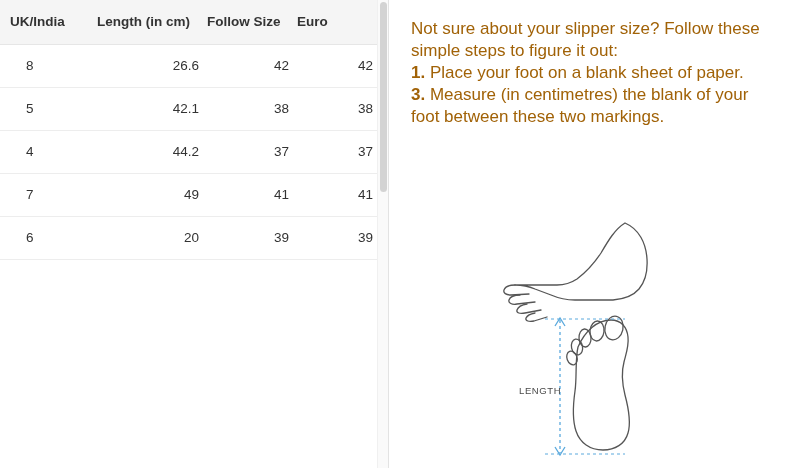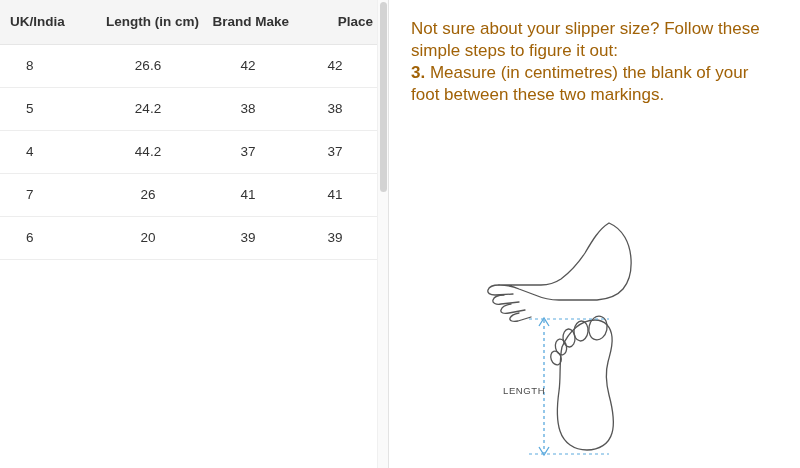--- a/index.html
+++ b/index.html
@@ -29,30 +29,30 @@
   .size-table {
     width: 377px;
     border-collapse: collapse;
     table-layout: fixed;
   }
   .size-table thead th {
     background: #f5f5f5;
     font-size: 13.5px;
     font-weight: bold;
     color: #333;
-    text-align: right;
+    text-align: left;
     padding: 14px 4px 15px 4px;
     border-bottom: 1px solid #e6e6e6;
     white-space: nowrap;
   }
   .size-table thead th.col-0 { text-align: left; padding-left: 10px; }
   .size-table tbody td {
     font-size: 13.5px;
     color: #333;
-    text-align: center;
+    text-align: right;
     padding: 13px 4px 14px 4px;
     border-bottom: 1px solid #ededed;
     background: #fff;
   }
   .size-table tbody td.col-0 { text-align: left; padding-left: 26px; }
   .size-table col.c0 { width: 93px; }
   .size-table col.c1 { width: 110px; }
   .size-table col.c2 { width: 90px; }
   .size-table col.c3 { width: 84px; }
 
@@ -93,21 +93,21 @@
     font-size: 17px;
     line-height: 22px;
     color: #a16207;
   }
   .instructions p { margin: 0 0 0 0; }
   .instructions .step { margin: 0; }
   .instructions .step b { font-weight: bold; }
 
   .figure {
     position: absolute;
-    left: 20px;
+    left: 36px;
     top: 215px;
     width: 350px;
     height: 245px;
   }
   .length-label {
     position: absolute;
     left: 104px;
     top: 392px;
     font-size: 9.5px;
     letter-spacing: 0.6px;
@@ -125,46 +125,46 @@
       <colgroup>
         <col class="c0">
           <col class="c1">
           <col class="c2">
           <col class="c3">
       </colgroup>
       <thead>
         <tr>
           <th class="col-0">UK/India</th>
           <th>Length (in cm)</th>
-          <th>Brand Make</th>
-          <th>Place</th>
+          <th>Follow Size</th>
+          <th>Euro</th>
         </tr>
       </thead>
       <tbody>
         <tr>
           <td class="col-0">8</td>
           <td>26.6</td>
           <td>42</td>
           <td>42</td>
         </tr>
         <tr>
           <td class="col-0">5</td>
-          <td>24.2</td>
+          <td>42.1</td>
           <td>38</td>
           <td>38</td>
         </tr>
         <tr>
           <td class="col-0">4</td>
           <td>44.2</td>
           <td>37</td>
           <td>37</td>
         </tr>
         <tr>
           <td class="col-0">7</td>
-          <td>26</td>
+          <td>49</td>
           <td>41</td>
           <td>41</td>
         </tr>
         <tr>
           <td class="col-0">6</td>
           <td>20</td>
           <td>39</td>
           <td>39</td>
         </tr>
       </tbody>
@@ -173,20 +173,21 @@
     <div class="scrollbar-track">
       <div class="scrollbar-thumb"></div>
     </div>
   </div>
 
   <div class="panel-divider"></div>
 
   <div class="right-panel">
     <div class="instructions">
       <p>Not sure about your slipper size? Follow these simple steps to figure it out:</p>
+      <p class="step"><b>1.</b> <span>Place your foot on a blank sheet of paper.</span></p>
       <p class="step"><b>3.</b> <span>Measure (in centimetres) the blank of your foot between these two markings.</span></p>
     </div>
 
     <div class="figure">
       <svg width="350" height="245" viewBox="0 0 350 245" xmlns="http://www.w3.org/2000/svg">
 
         <g fill="none" stroke="#555555" stroke-width="1.3" stroke-linejoin="round" stroke-linecap="round">
           <path d="M200 8 C214 14 221 28 222 44 C223 60 219 68 214 74
                    C208 81 200 84 188 85
                    L150 85 C140 85 133 83 126 80

